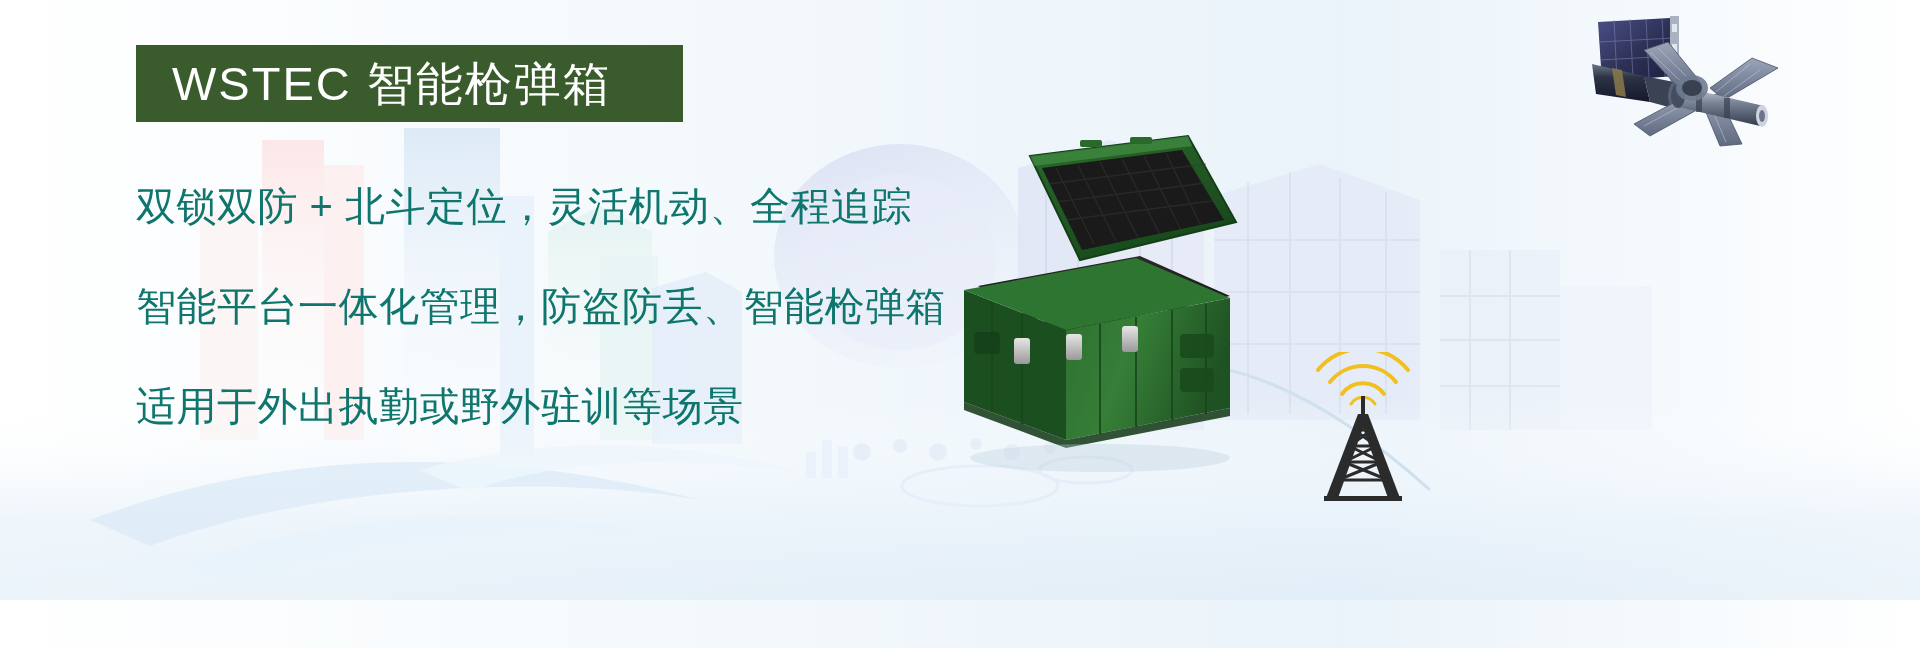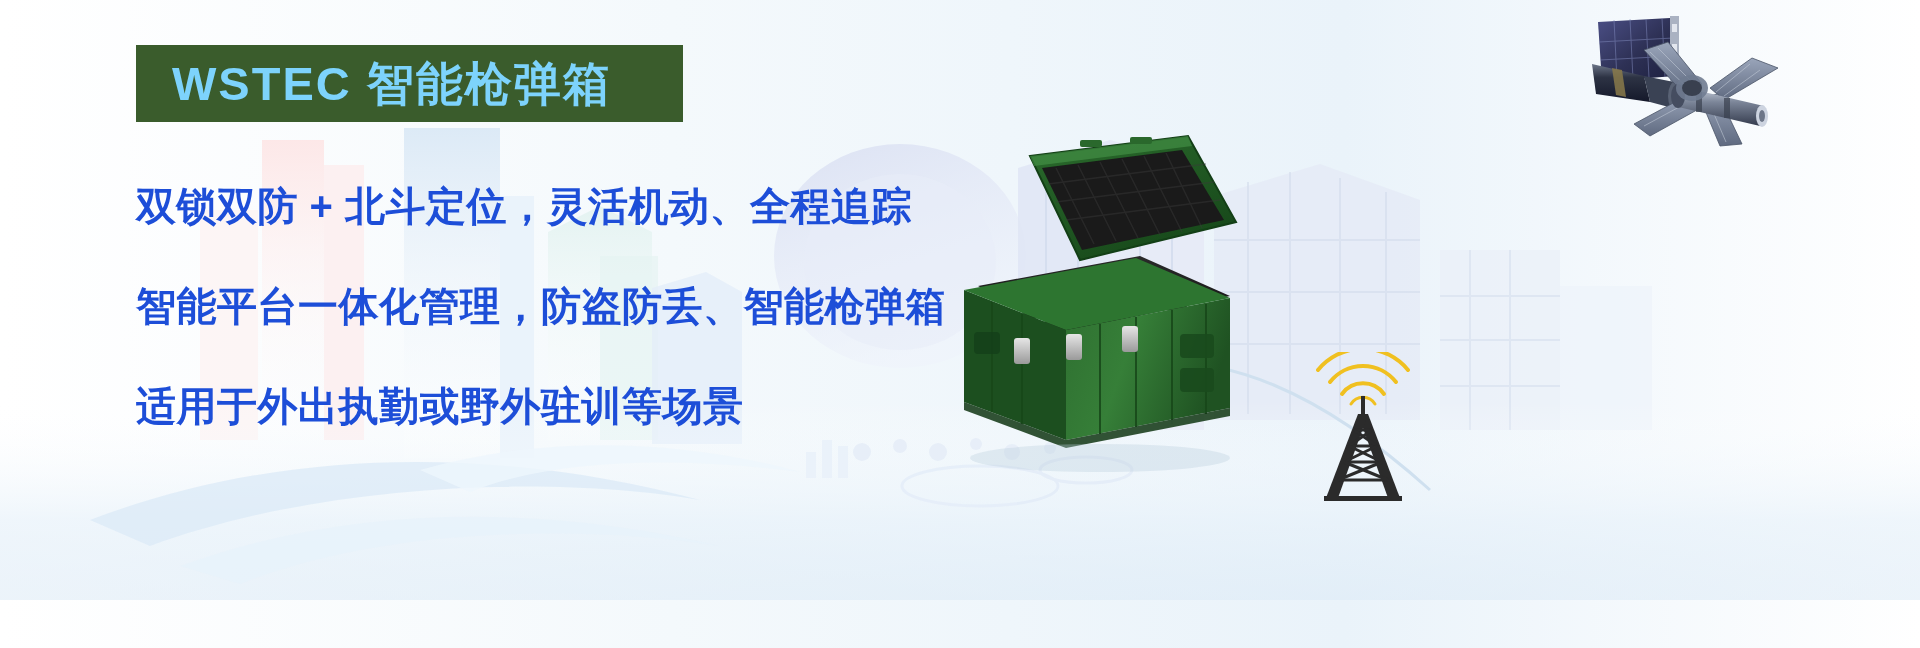--- a/index.html
+++ b/index.html
@@ -38,42 +38,42 @@
     top: 45px;
     width: 547px;
     height: 77px;
     background: #3a5c2c;
     display: flex;
     align-items: center;
     padding-left: 36px;
     box-sizing: border-box;
   }
   #title-text {
-    color: #7dd3fc;
+    color: #ffffff;
     font-size: 47px;
     letter-spacing: 2px;
     line-height: 1;
     white-space: nowrap;
-    font-weight: 700;
+    font-weight: 400;
   }
 
   
   #copy {
     position: absolute;
     left: 136px;
     top: 186px;
     width: 820px;
   }
   .copy-line {
-    color: #1d4ed8;
+    color: #0f766e;
     font-size: 40px;
     line-height: 1.0;
     margin-bottom: 60px;
     white-space: nowrap;
-    font-weight: 700;
+    font-weight: 400;
     letter-spacing: 0.5px;
   }
   .copy-line:last-child { margin-bottom: 8px; }
 
   
   #product-case {
     position: absolute;
     left: 930px;
     top: 110px;
     width: 340px;

